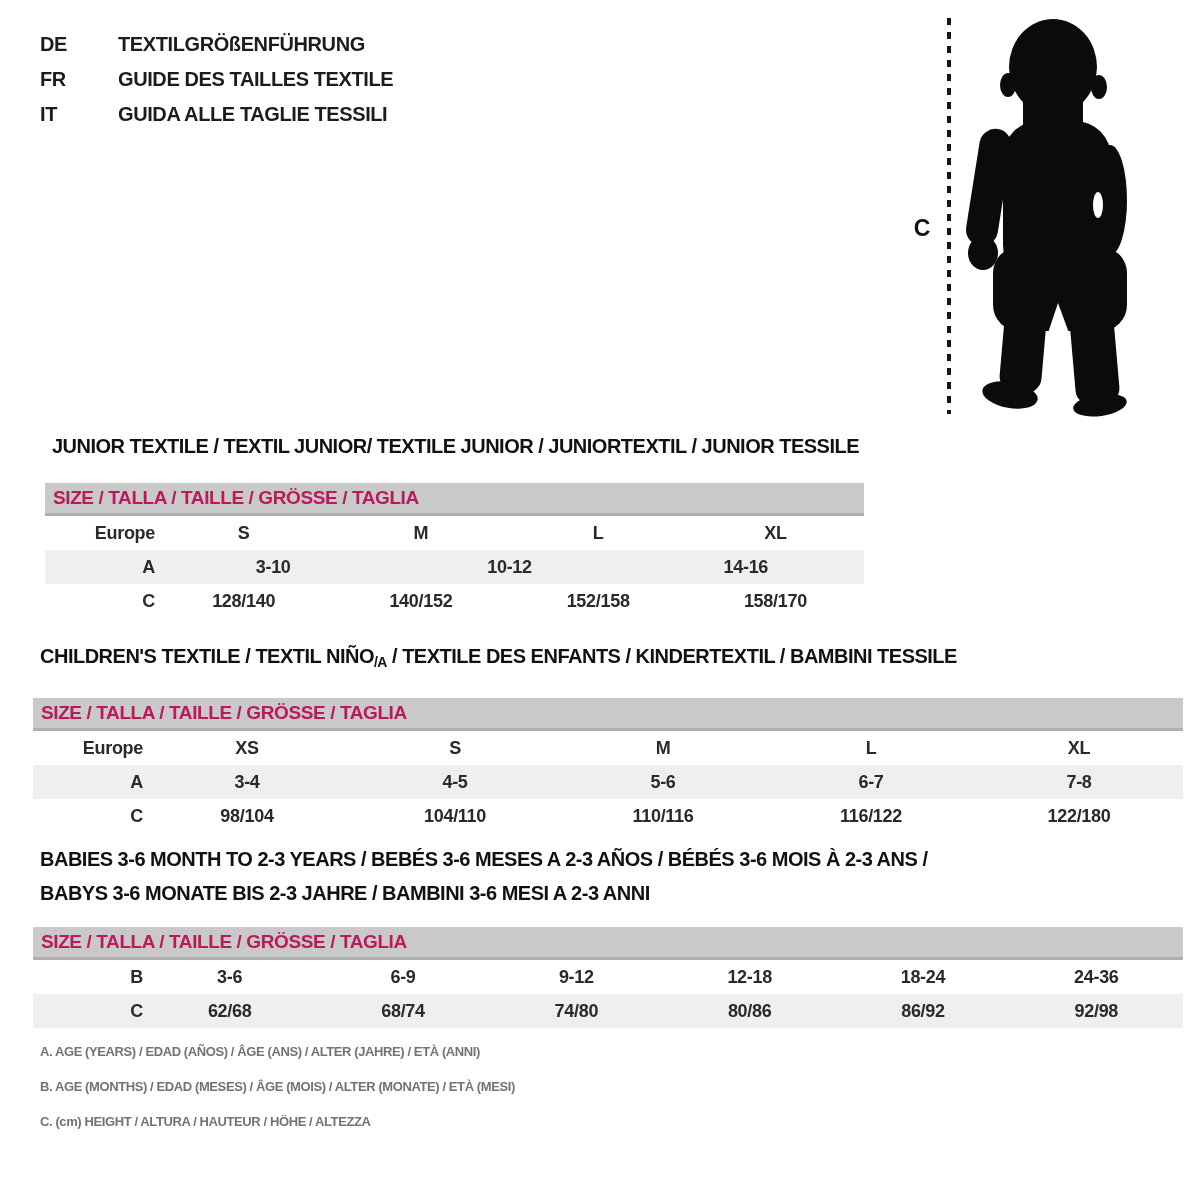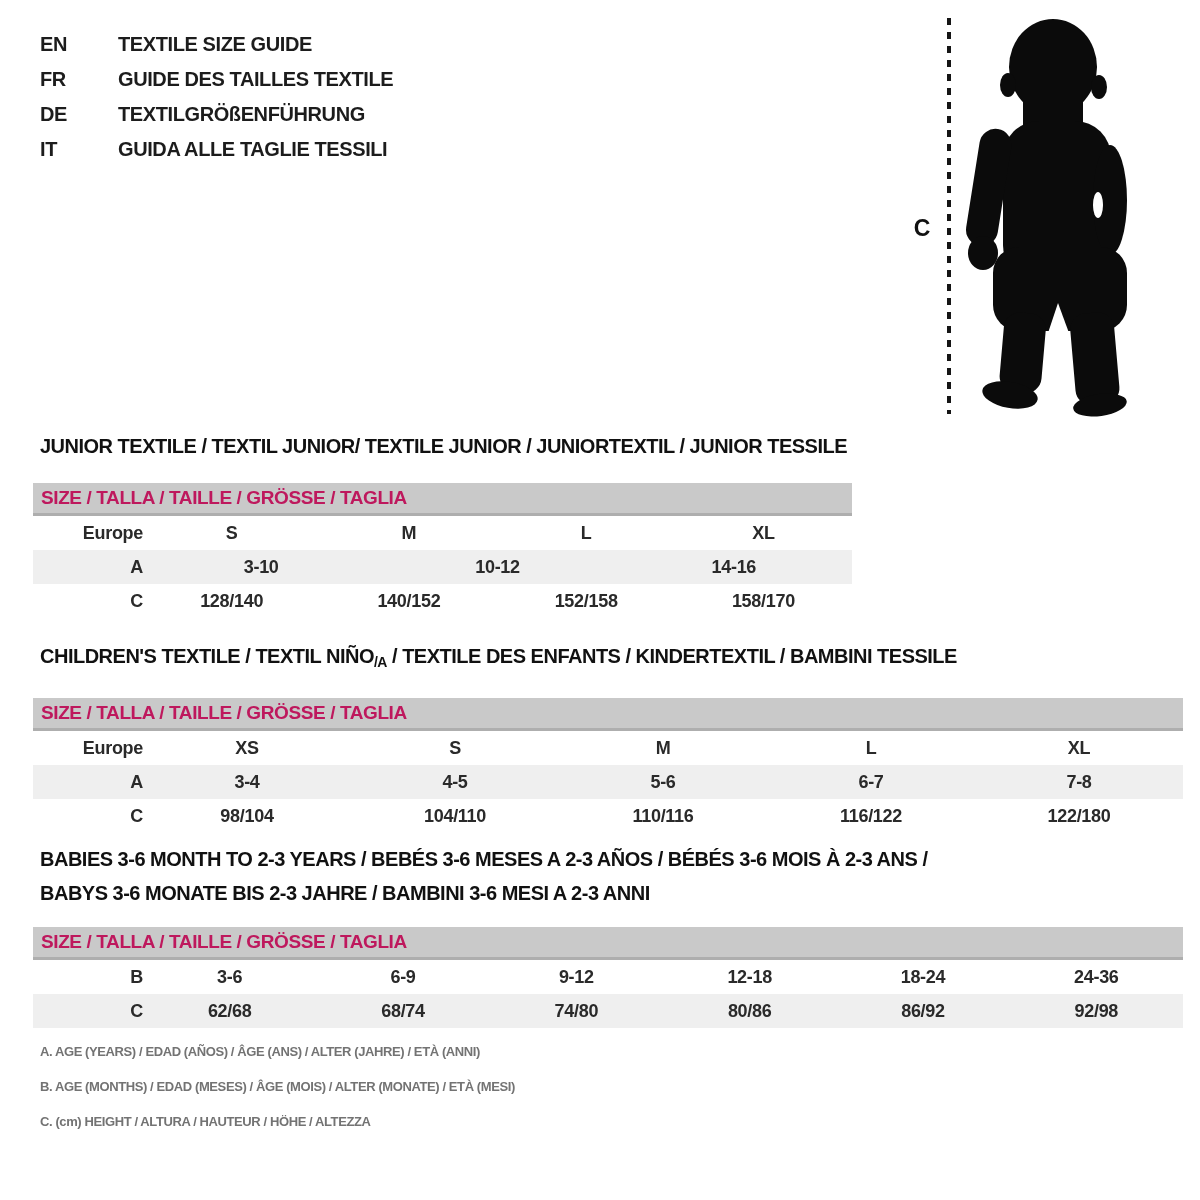--- a/index.html
+++ b/index.html
@@ -10,21 +10,21 @@
   
   #lang-block{position:absolute;left:40px;top:27px;}
   .lang-row{display:flex;line-height:35px;font-size:20px;font-weight:bold;letter-spacing:-0.4px;}
   .lang-code{width:78px;}
   
   .figure-area{position:absolute;left:915px;top:10px;width:235px;height:412px;}
   .c-label{position:absolute;left:-6px;top:205px;width:26px;text-align:center;
            font-size:23px;font-weight:bold;color:#111;}
   
   .table-section{position:absolute;left:33px;}
-  #sec-junior{top:436px;width:819px;}
+  #sec-junior{top:436px;width:819px;margin-left:12px;}
   #sec-children{top:646px;width:1150px;}
   #sec-babies{top:842px;width:1150px;}
   .sec-title{font-size:20px;font-weight:bold;letter-spacing:-0.5px;padding-left:7px;color:#111;}
   .sec-title-line{line-height:20px;}
   #sec-babies .sec-title-line{line-height:34px;}
   .sub{font-size:14px;vertical-align:-4px;letter-spacing:-0.5px;}
   .size-bar{
     box-sizing:border-box;height:33px;line-height:30px;margin-top:27px;
     background:var(--bar-bg,#c9c9c9);border-bottom:3px solid #aeaeae;
     font-size:19px;font-weight:bold;letter-spacing:-0.4px;color:#be185d;padding-left:8px;
@@ -40,30 +40,26 @@
   #footnotes{position:absolute;left:40px;top:1034px;font-size:13px;font-weight:bold;
              letter-spacing:-0.4px;line-height:35px;color:#737373;}
 </style>
 </head>
 <body>
 
 <div class="canvas">
 
   <div id="lang-block">
       <div class="lang-row">
-        <span class="lang-code">EN</span>
-        <span class="lang-title">TEXTILE SIZE GUIDE</span>
+        <span class="lang-code">DE</span>
+        <span class="lang-title">TEXTILGRÖßENFÜHRUNG</span>
       </div>
       <div class="lang-row">
         <span class="lang-code">FR</span>
         <span class="lang-title">GUIDE DES TAILLES TEXTILE</span>
-      </div>
-      <div class="lang-row">
-        <span class="lang-code">DE</span>
-        <span class="lang-title">TEXTILGRÖßENFÜHRUNG</span>
       </div>
       <div class="lang-row">
         <span class="lang-code">IT</span>
         <span class="lang-title">GUIDA ALLE TAGLIE TESSILI</span>
       </div>
     </div>
 
   <div class="figure-area">
     <div class="c-label">C</div>
     <svg width="235" height="412" viewBox="0 0 235 412">

